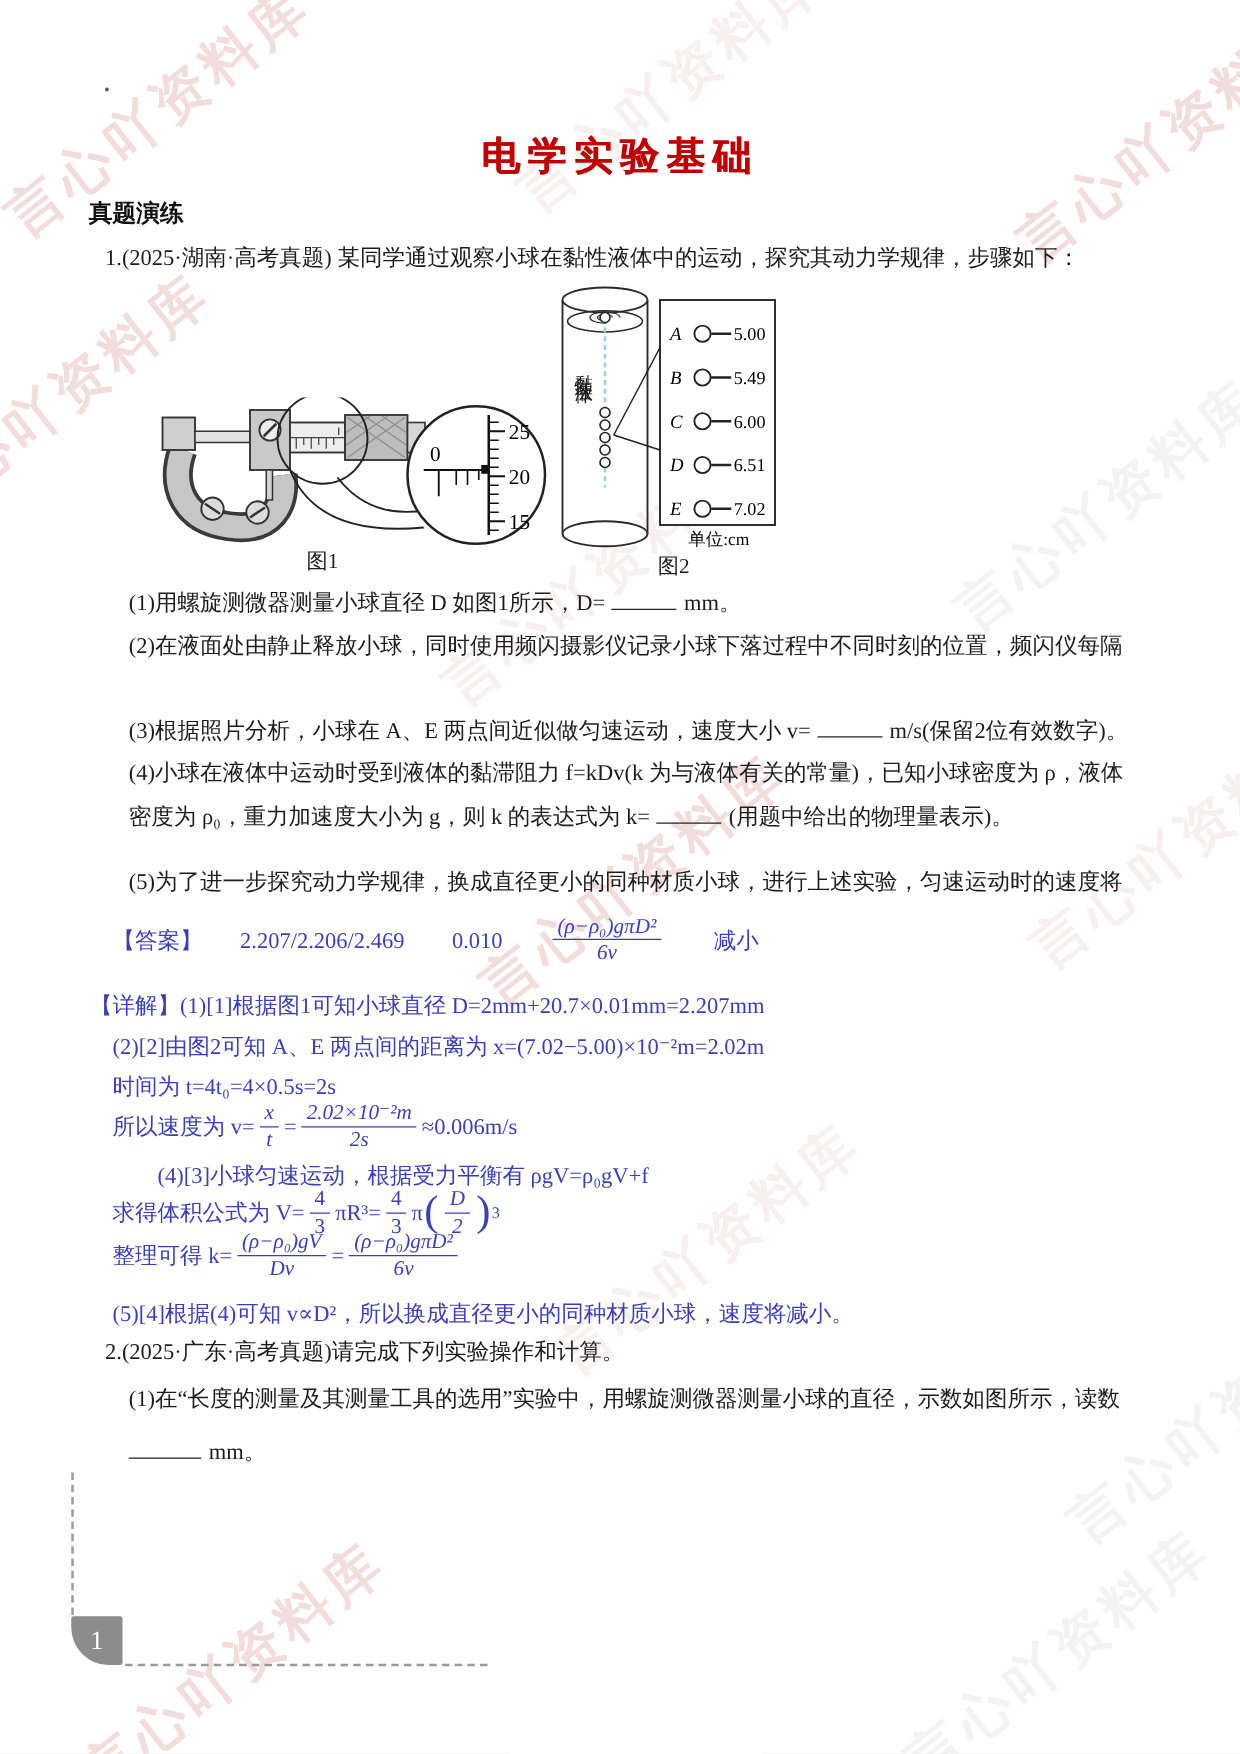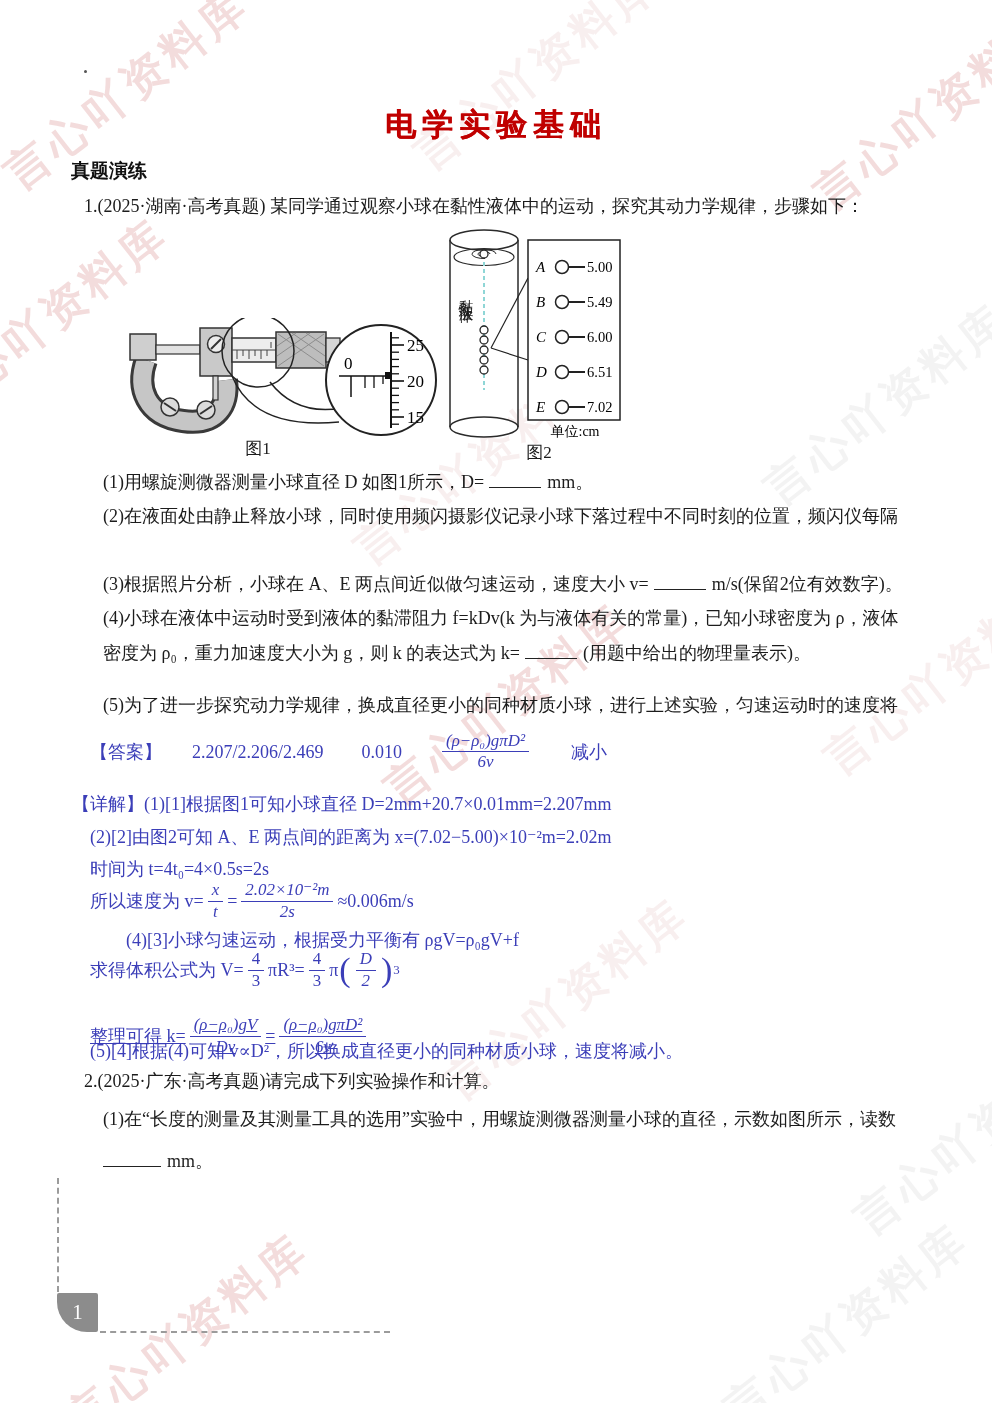--- a/index.html
+++ b/index.html
@@ -290,21 +290,21 @@
     </span>
     <span>π</span>
     <span class="bigparen">(</span>
     <span class="frac it">
       <span class="num">D</span>
       <span class="den">2</span>
     </span>
     <span class="bigparen">)</span>
     <span class="psup">3</span>
   </div>
-  <div class="line blue flexline" style="left:90px;top:1012px;height:48px;text-decoration:underline;">
+  <div class="line blue flexline" style="left:90px;top:980px;height:48px;">
     <span>整理可得 k=</span>
     <span class="frac it">
       <span class="num">(ρ−ρ₀)gV</span>
       <span class="den">Dv</span>
     </span>
     <span>=</span>
     <span class="frac it">
       <span class="num">(ρ−ρ₀)gπD²</span>
       <span class="den">6v</span>
     </span>

